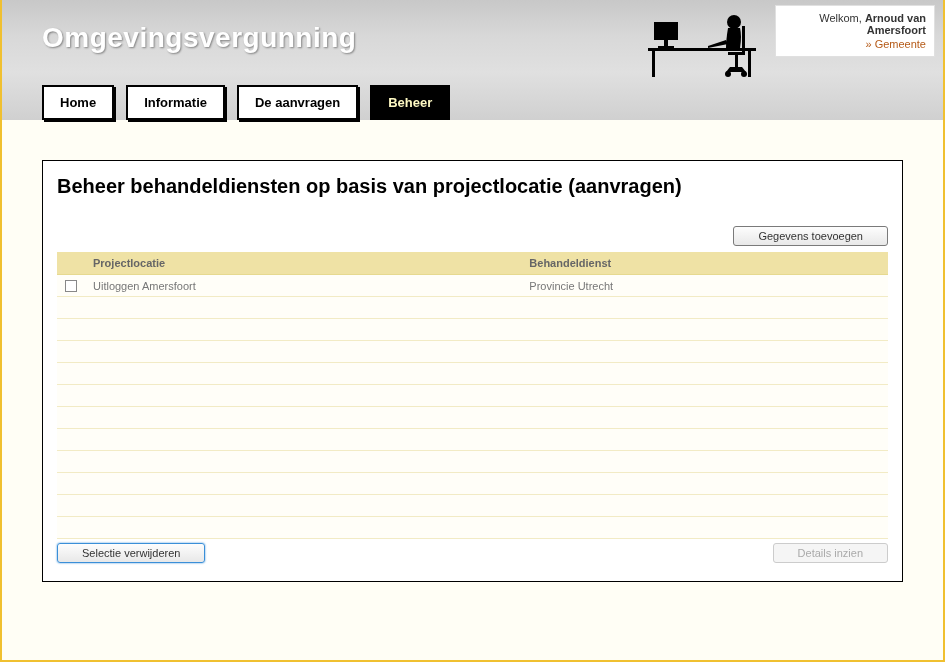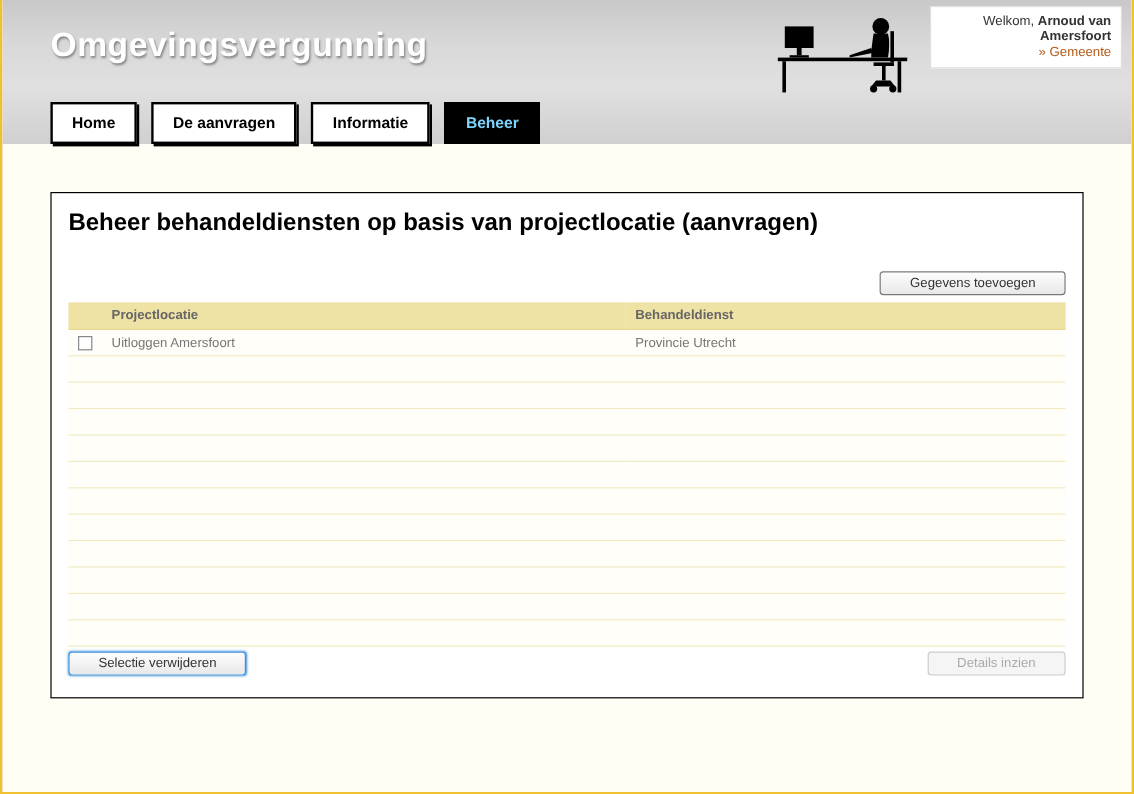--- a/index.html
+++ b/index.html
@@ -77,21 +77,21 @@
       font-weight: bold;
       font-size: 13px;
       padding: 8px 16px;
       border: 2px solid #000;
       border-bottom: 2px solid #000;
       cursor: pointer;
       box-shadow: 2px 2px 0 #000;
     }
     .nav-tab.active {
       background: #000;
-      color: #7dd3fc;
+      color: #fef9c3;
       box-shadow: none;
     }
     
     .content-wrap {
       padding: 40px 40px 20px 40px;
     }
     .panel {
       background: #ffffff;
       border: 1px solid #000;
       padding: 14px 14px 18px 14px;
@@ -203,22 +203,22 @@
       <circle cx="96" cy="64" r="3" fill="#000"></circle>
     </svg>
 
     <div class="user-box">
       <span>Welkom, </span><span class="username">Arnoud van Amersfoort</span>
       <span class="logout">Gemeente</span>
     </div>
 
     <div class="nav">
       <div class="nav-tab">Home</div>
+      <div class="nav-tab">Informatie</div>
       <div class="nav-tab">De aanvragen</div>
-      <div class="nav-tab">Informatie</div>
       <div class="nav-tab active">Beheer</div>
     </div>
   </div>
 
   <div class="content-wrap">
     <div class="panel">
       <h2 class="panel-title">Beheer behandeldiensten op basis van projectlocatie (aanvragen)</h2>
 
       <div class="toolbar-top">
         <button class="btn">Gegevens toevoegen</button>

